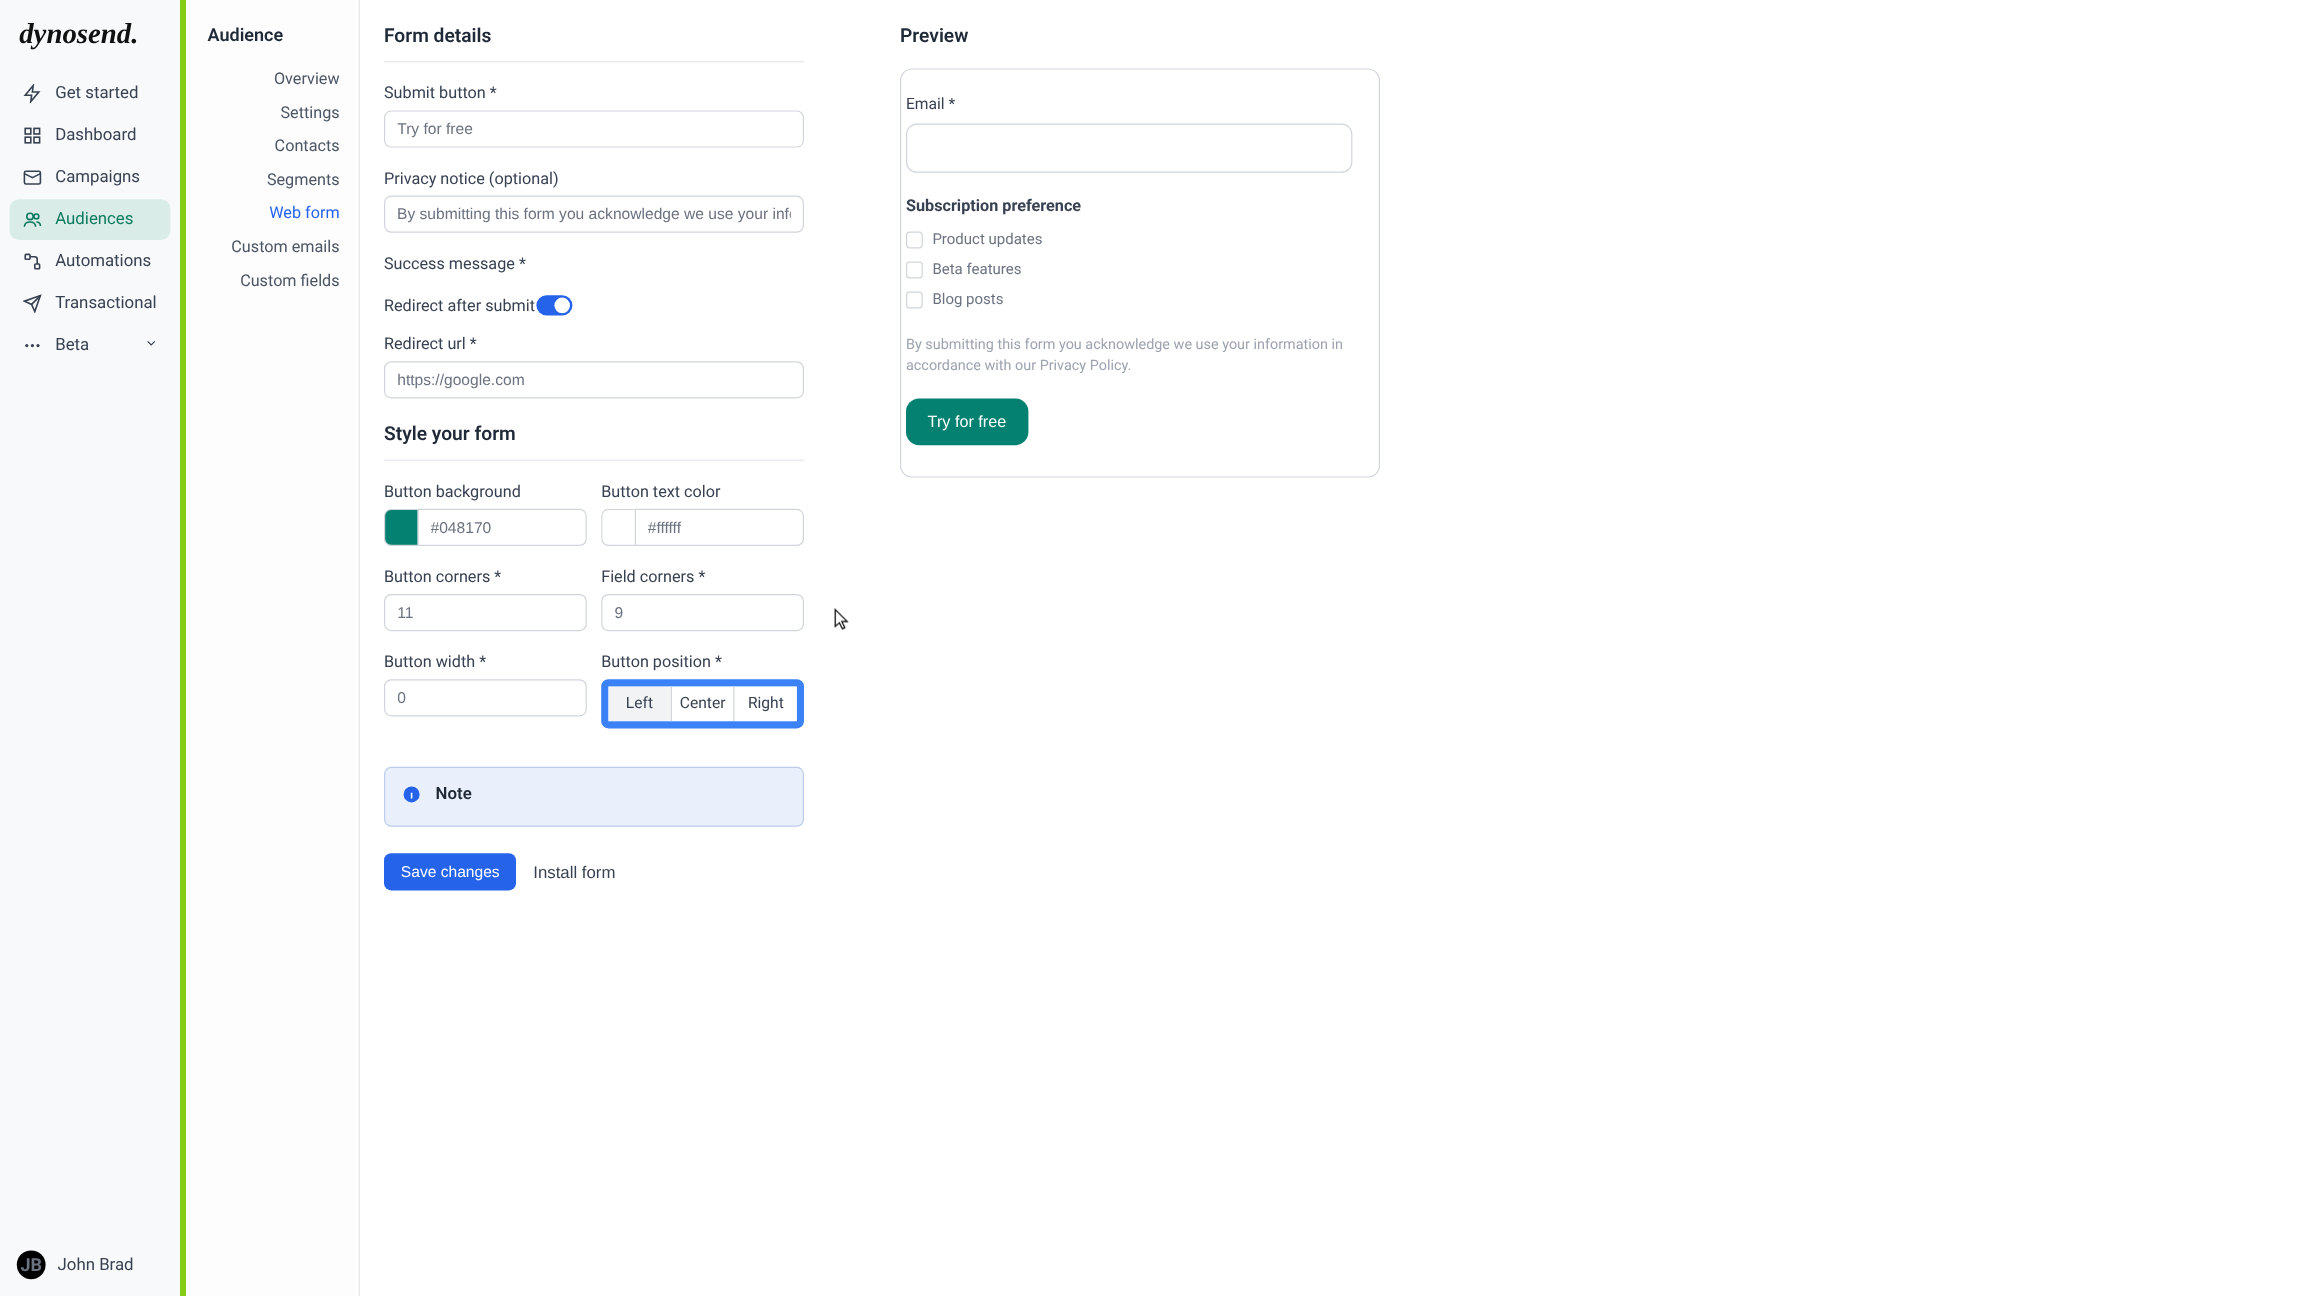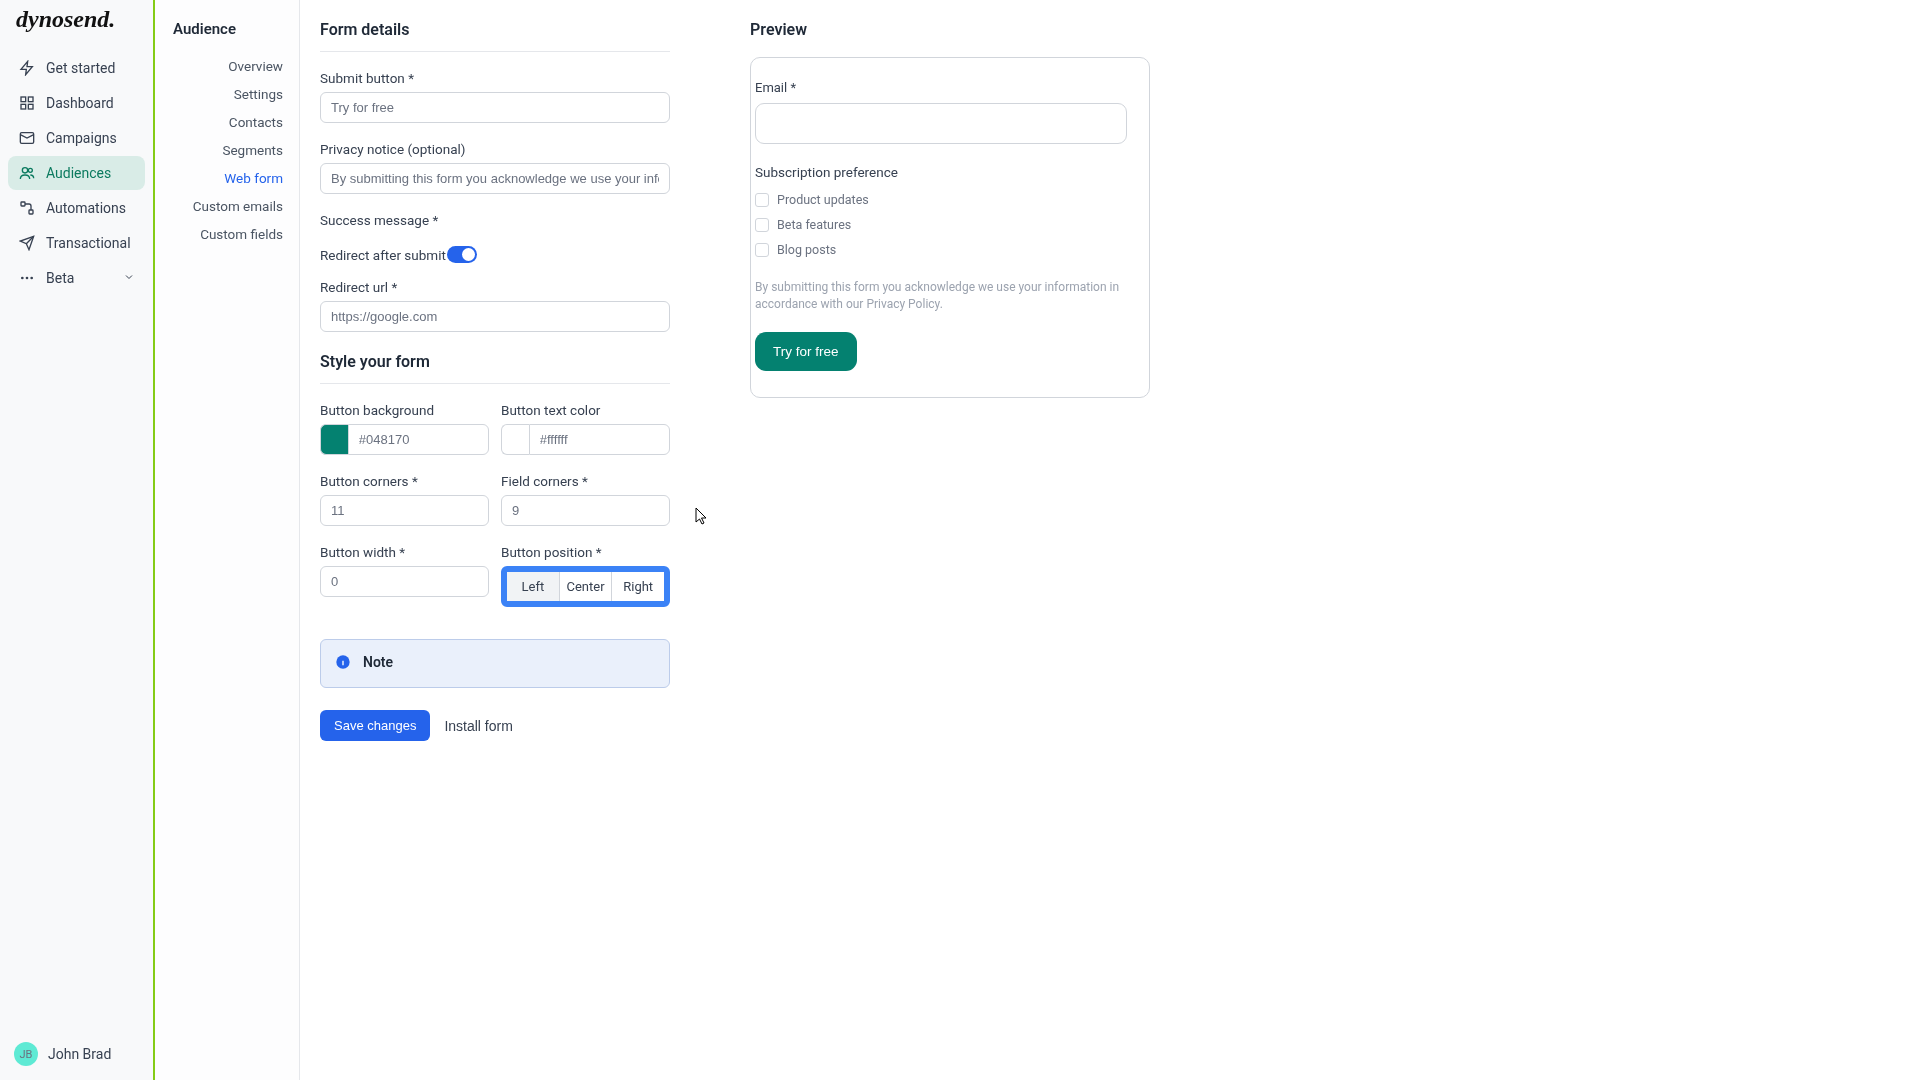--- a/index.html
+++ b/index.html
@@ -12,23 +12,24 @@
   font-size: 14px;
   color: #333;
   background: #fff;
   display: flex;
   height: 100vh;
   overflow: hidden;
 }
 .main-nav {
   width: 155px;
   background: #f8f9fa;
-  border-right: 2px solid #84cc16;
+  border-right: 5px solid #84cc16;
   display: flex;
   flex-direction: column;
+  padding-top: 10px;
 }
 .logo {
   font-family: Georgia, serif;
   font-style: italic;
   font-weight: bold;
   font-size: 24px;
   padding: 6px 16px 18px 16px;
   color: #111;
 }
 .nav-items {
@@ -67,27 +68,27 @@
   display: flex;
   align-items: center;
   gap: 10px;
   font-size: 14px;
   color: #374151;
 }
 .avatar {
   width: 24px;
   height: 24px;
   border-radius: 50%;
-  background: #5eead4;
+  background: #000000;
   color: #6b7280;
-  font-size: 11px;
+  font-size: 15px;
   display: flex;
   align-items: center;
   justify-content: center;
-  font-weight: 400;
+  font-weight: 700;
 }
 .sub-nav {
   width: 145px;
   background: #fdfdfe;
   border-right: 1px solid #e5e7eb;
   padding: 20px 16px 0 18px;
 }
 .sub-nav h3 {
   font-size: 15px;
   font-weight: 600;
@@ -274,21 +275,21 @@
 .pv-input {
   width: 100%;
   border: 1px solid #d1d5db;
   border-radius: 9px;
   padding: 12px 10px;
   background: #fff;
   margin-bottom: 20px;
 }
 .pv-group-label {
   font-size: 13.5px;
-  font-weight: 400;
+  font-weight: 700;
   color: #374151;
   margin-bottom: 12px;
 }
 .cb-row {
   display: flex;
   align-items: center;
   gap: 8px;
   margin-bottom: 10px;
   font-size: 12.5px;
   color: #6b7280;

